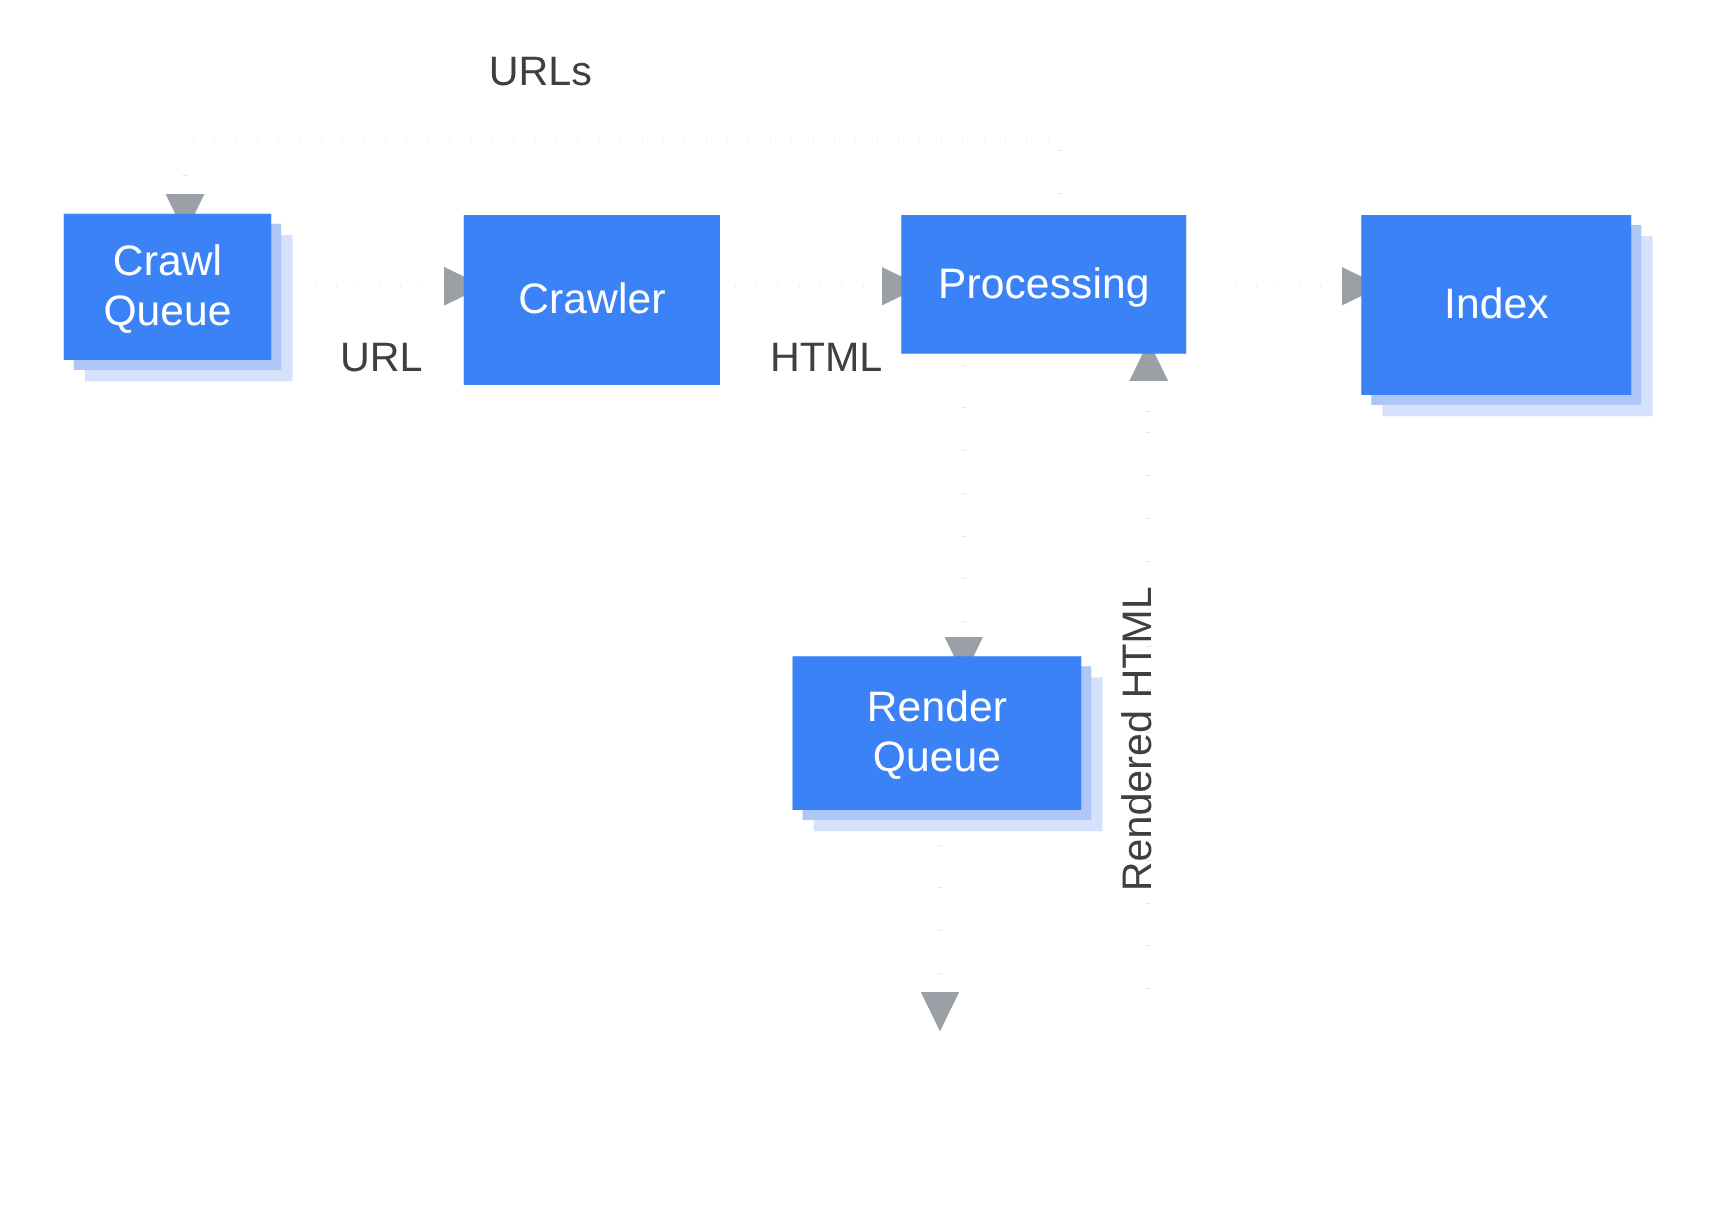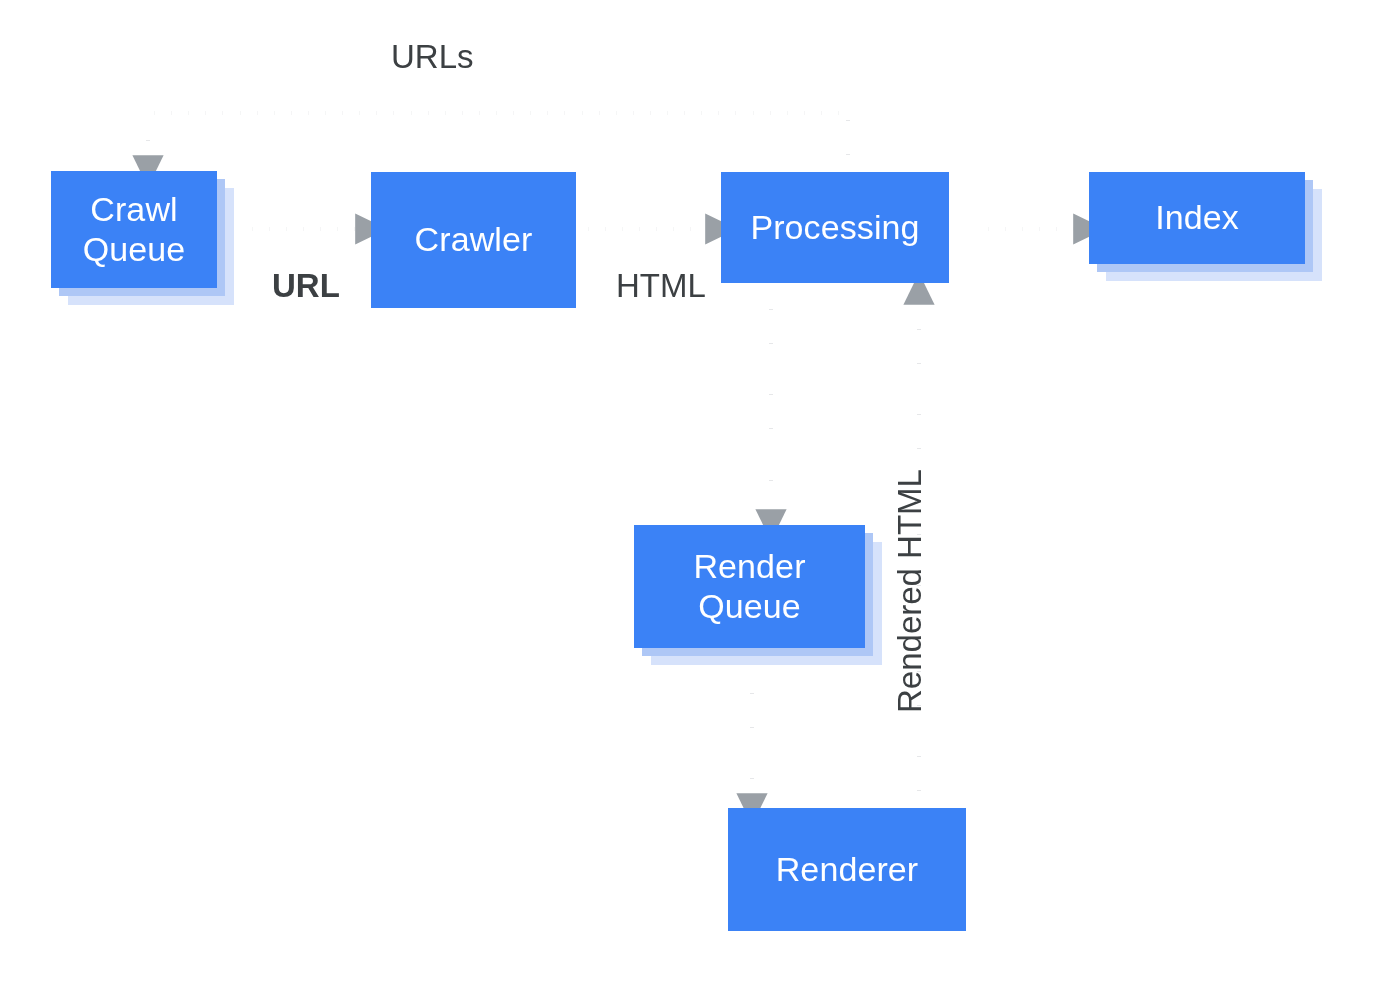--- a/index.html
+++ b/index.html
@@ -140,44 +140,39 @@
       <span class="label">Crawler</span>
     </div>
   </div>
 
   <div class="node" style="left:721px; top:172px; width:228px; height:111px;">
     <div class="face">
       <span class="label">Processing</span>
     </div>
   </div>
 
-  <div class="node stacked" style="left:1089px; top:172px; width:216px; height:92px;">
+  <div class="node stacked" style="left:1089px; top:172px; width:216px; height:144px;">
     <div class="layer layer-back"></div>
     <div class="layer layer-mid"></div>
     <div class="face">
       <span class="label">Index</span>
     </div>
   </div>
 
   <div class="node stacked" style="left:634px; top:525px; width:231px; height:123px;">
     <div class="layer layer-back"></div>
     <div class="layer layer-mid"></div>
     <div class="face">
       <span class="label">Render
 Queue</span>
     </div>
   </div>
 
-  <div class="node" style="left:728px; top:808px; width:238px; height:123px;">
-    <div class="face">
-      <span class="label">Renderer</span>
-    </div>
-  </div>
 
   <div class="edge-label" style="left:391px; top:40px;">URLs</div>
 
-  <div class="edge-label" style="left:272px; top:269px;font-weight:bold;">URL</div>
+  <div class="edge-label" style="left:272px; top:269px;">URL</div>
 
   <div class="edge-label" style="left:598px; top:269px;margin-left:18px;">HTML</div>
 
   <div class="edge-label vertical" style="left:893px; top:713px;">Rendered HTML</div>
 
 </div>
 
 </body></html>

